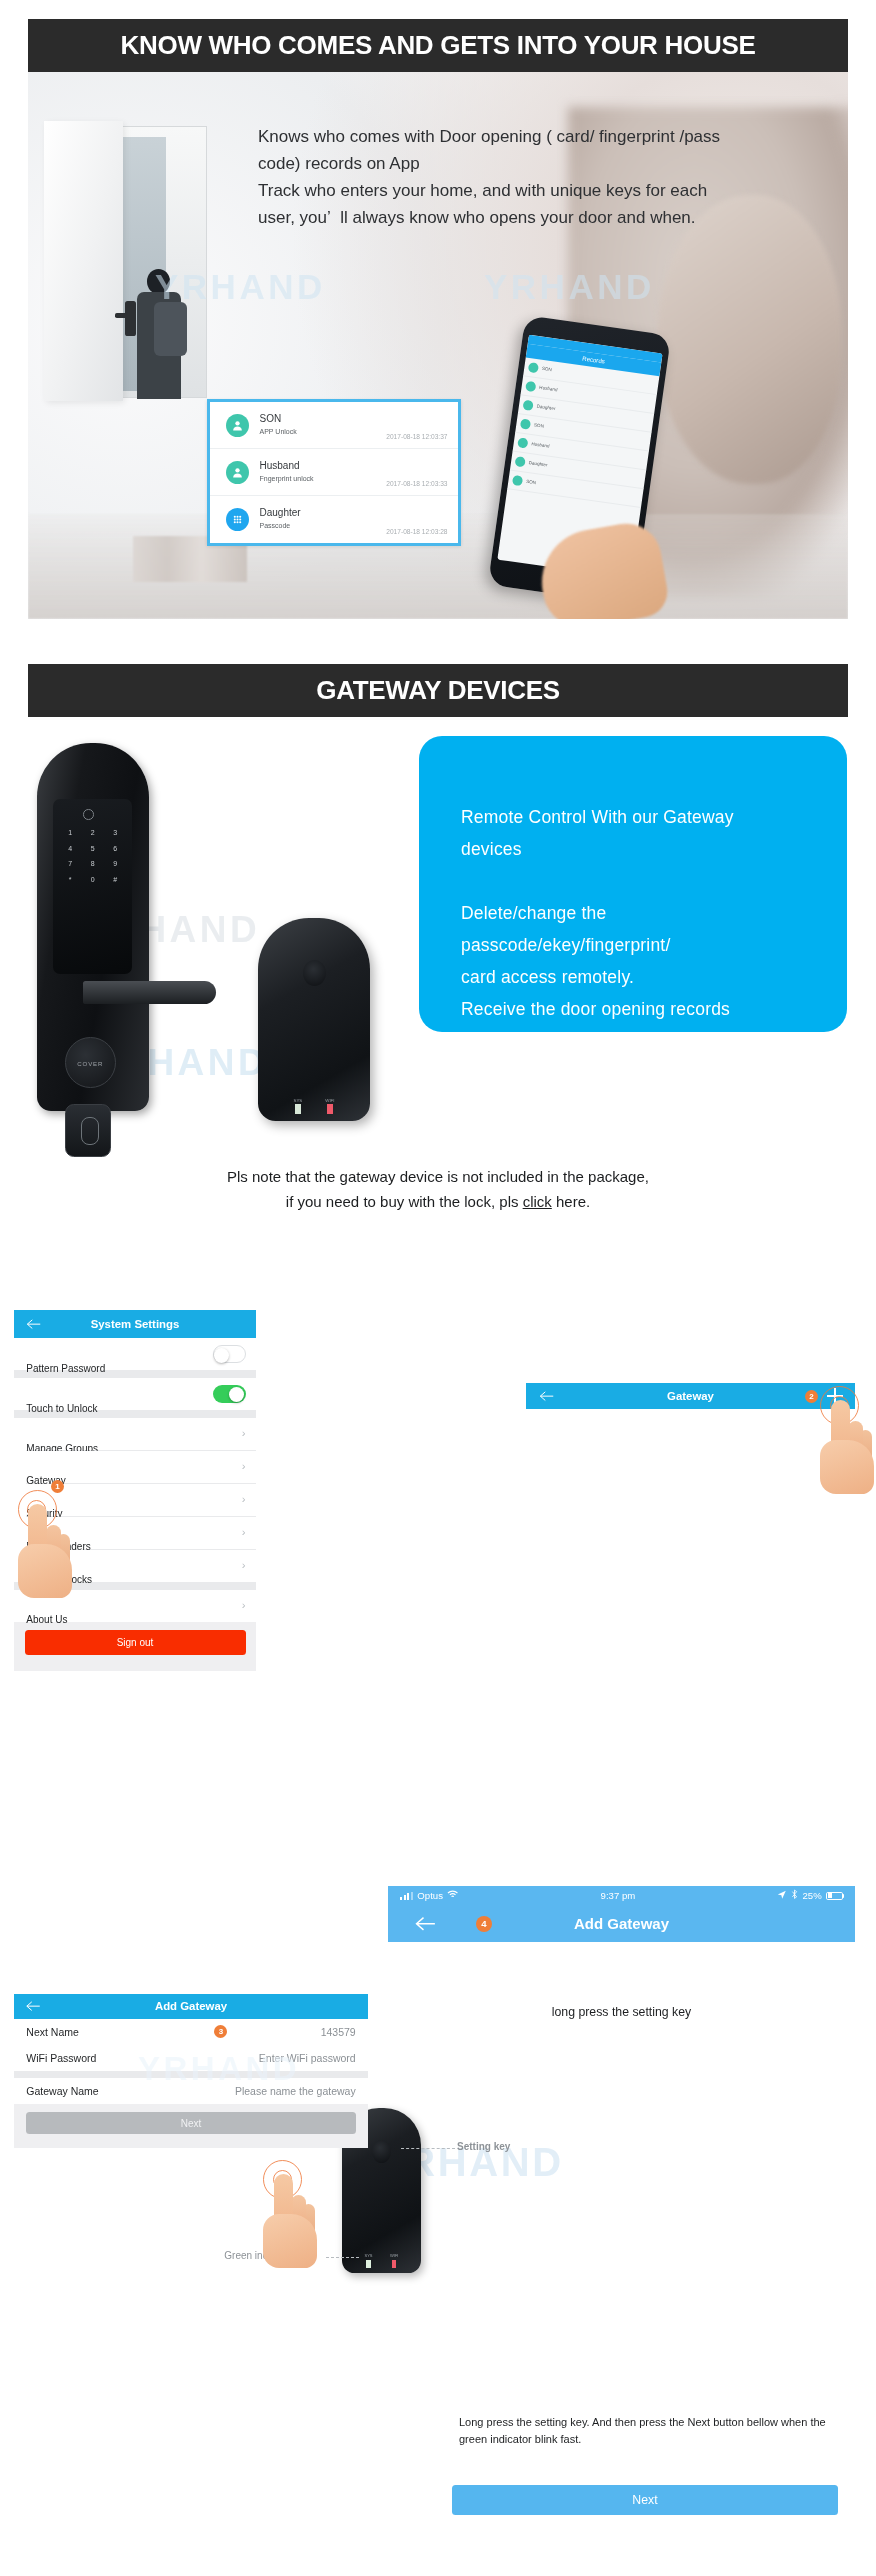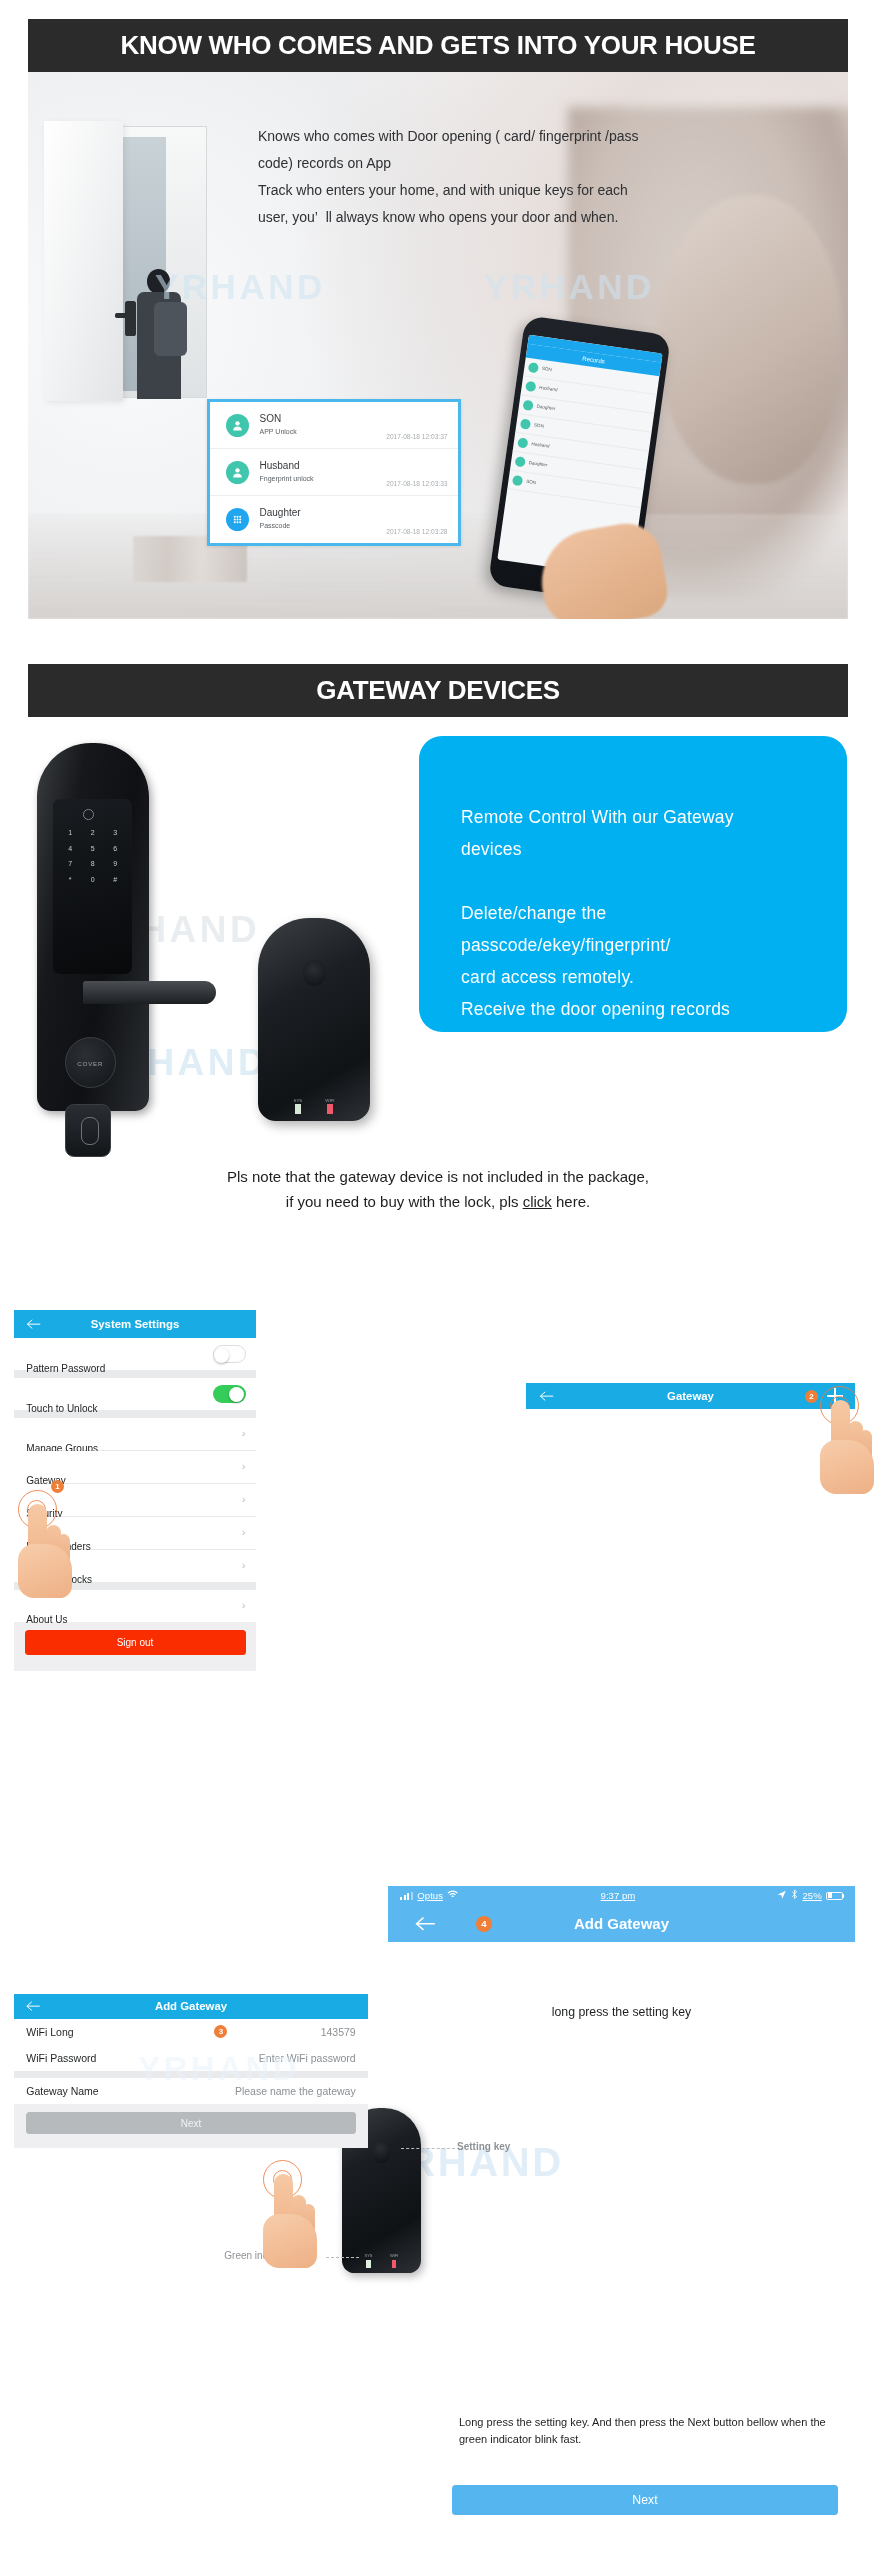--- a/index.html
+++ b/index.html
@@ -86,21 +86,21 @@
   .wm {
     position: absolute; font-weight: bold; color: #cfe4f2; opacity: .55;
     letter-spacing: 3.5px; pointer-events:none; user-select:none;
   }
   #sec1 .wm1 { left: 127px; top: 195px; font-size: 35px; }
   #sec1 .wm2 { left: 456px; top: 195px; font-size: 35px; }
 
   
   #sec1-copy {
     position: absolute; left: 230px; top: 51px; width: 517px;
-    font-size: 14px; line-height: 27px; color: #2e3033;
+    font-size: 17px; line-height: 27px; color: #2e3033;
     font-family: "Liberation Sans", sans-serif;
   }
 
   
   #records-card {
     position: absolute; left: 179px; top: 327px; width: 254px;
     border: 3.5px solid #4ab8ec; background: #ffffff;
     box-shadow: 0 0.9px 3.5px rgba(0,0,0,.12);
   }
   .rec-row { display:flex; align-items:center; height: 47px; padding: 0 10.5px 0 16px;
@@ -284,21 +284,21 @@
     position:absolute; left:0; right:0; top: 116px; text-align:center;
     font-size: 9.6px; color:#9ea3a7;
   }
   #gateway .wmg { position:absolute; left: -39px; top: 84px; font-size: 35px; font-weight:bold;
                   color:#e8f3fb; letter-spacing:3.5px; }
 
   
   #addgw-right { left: 388px; top: 1886px; width: 467px; }
   #addgw-right .statusbar {
     height: 19px; background:#5ab7f0; color:#ffffff; display:flex; align-items:center;
-    font-size: 9.6px; padding: 0 12.3px; justify-content:space-between;text-decoration:underline;
+    font-size: 9.6px; padding: 0 12.3px; justify-content:space-between;
   }
   #addgw-right .sb-left, #addgw-right .sb-right { display:flex; align-items:center; gap:4.4px; }
   #addgw-right .nav { height: 37px; font-size: 15px; background:#5ab7f0; }
   #addgw-right .nav .back { width: 75px; height: 37px; }
   #addgw-right .nav .back svg { width: 24.5px; height: 17.5px; }
   #addgw-right .nav .badge { position:absolute; left: 88px; width:16px; height:16px; font-size:9.6px;}
   .bars { display:inline-flex; align-items:flex-end; gap:1.3px; height:8px; }
   .bars i { width:2.2px; background:#ffffff; display:block; }
   .batt { width:16.6px; height:8px; border:0.9px solid #ffffff; border-radius:1.8px; position:relative; }
   .batt:after{ content:""; position:absolute; right:-2.6px; top:1.8px; width:1.8px; height:3.5px; background:#fff; border-radius:0 0.9px 0.9px 0;}
@@ -722,21 +722,21 @@
   <div class="nav">
     <div class="back">
       <svg viewBox="0 0 24 20">
           <path d="M10 3 L2 10 L10 17 M2 10 L23 10"></path>
         </svg>
     </div>
     <span>Add Gateway</span>
   </div>
 
   <div class="frow">
-    <span class="fl">WiFi Long</span>
+    <span class="fl">Next Name</span>
     <span class="fb">
       <span class="badge">3</span>
     </span>
     <span class="fv val">143579</span>
   </div>
   <div class="fline"></div>
 
   <div class="frow">
     <span class="fl">WiFi Password</span>
     <span class="fb"></span>

